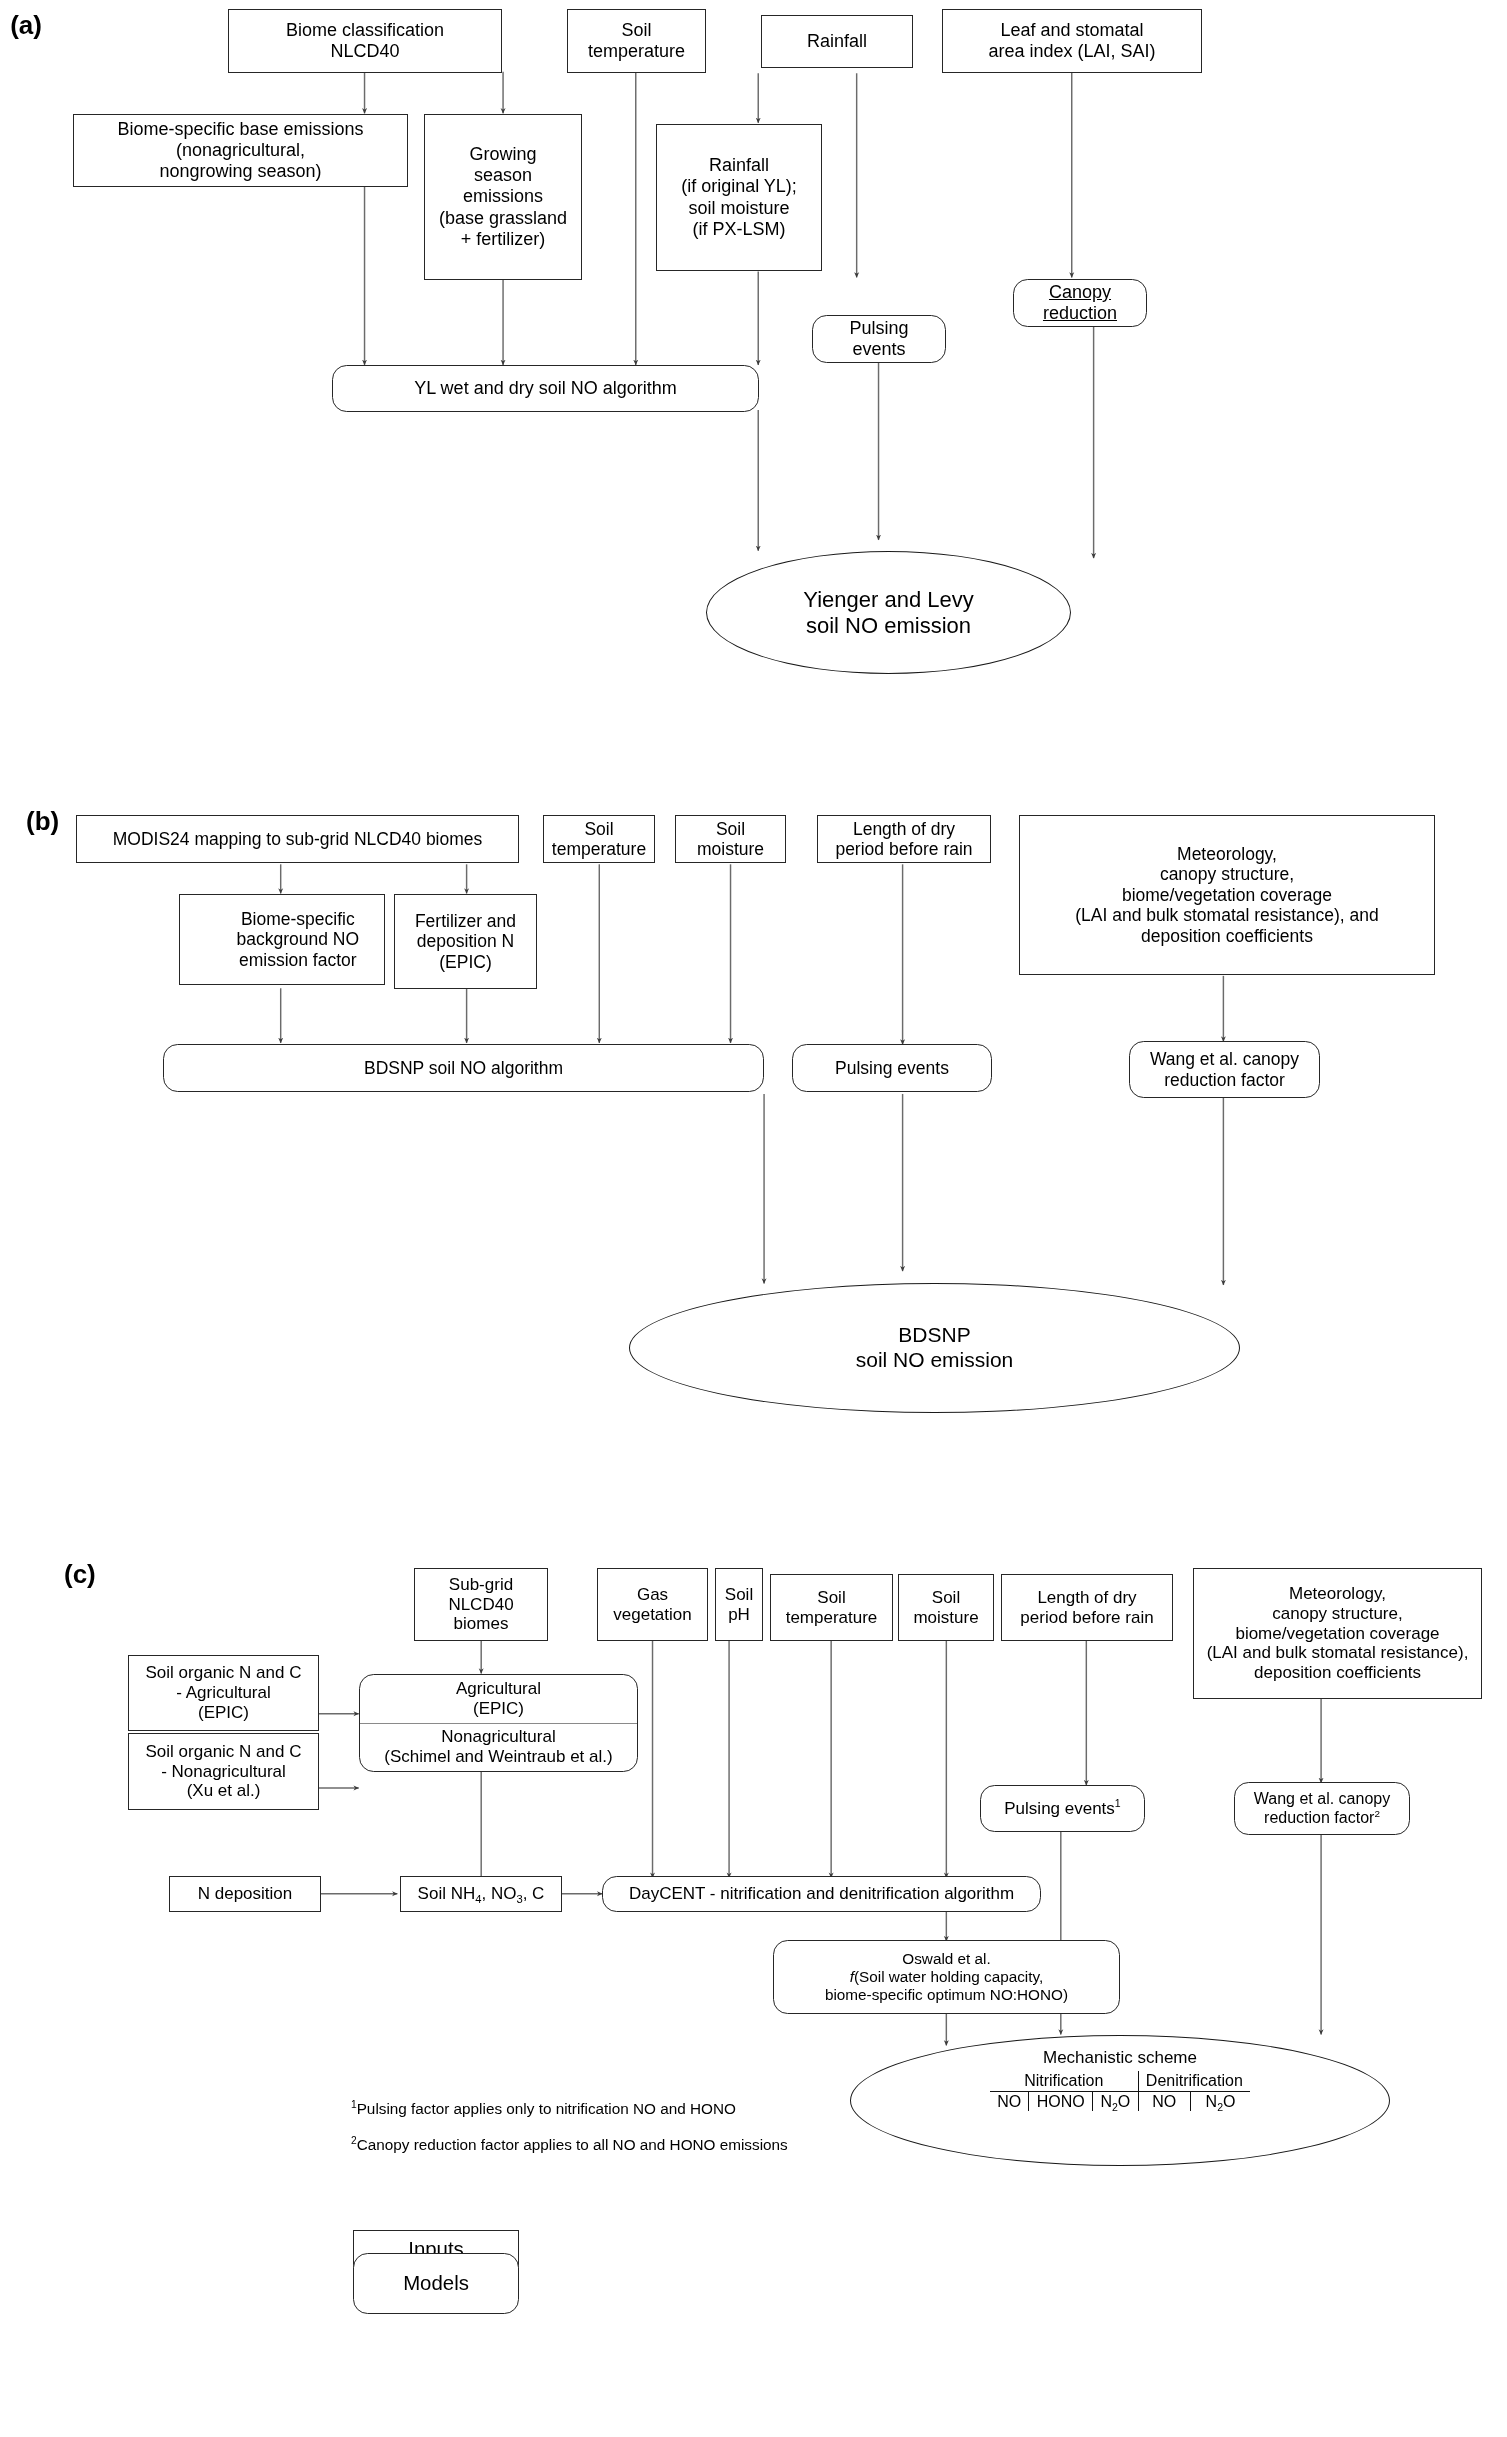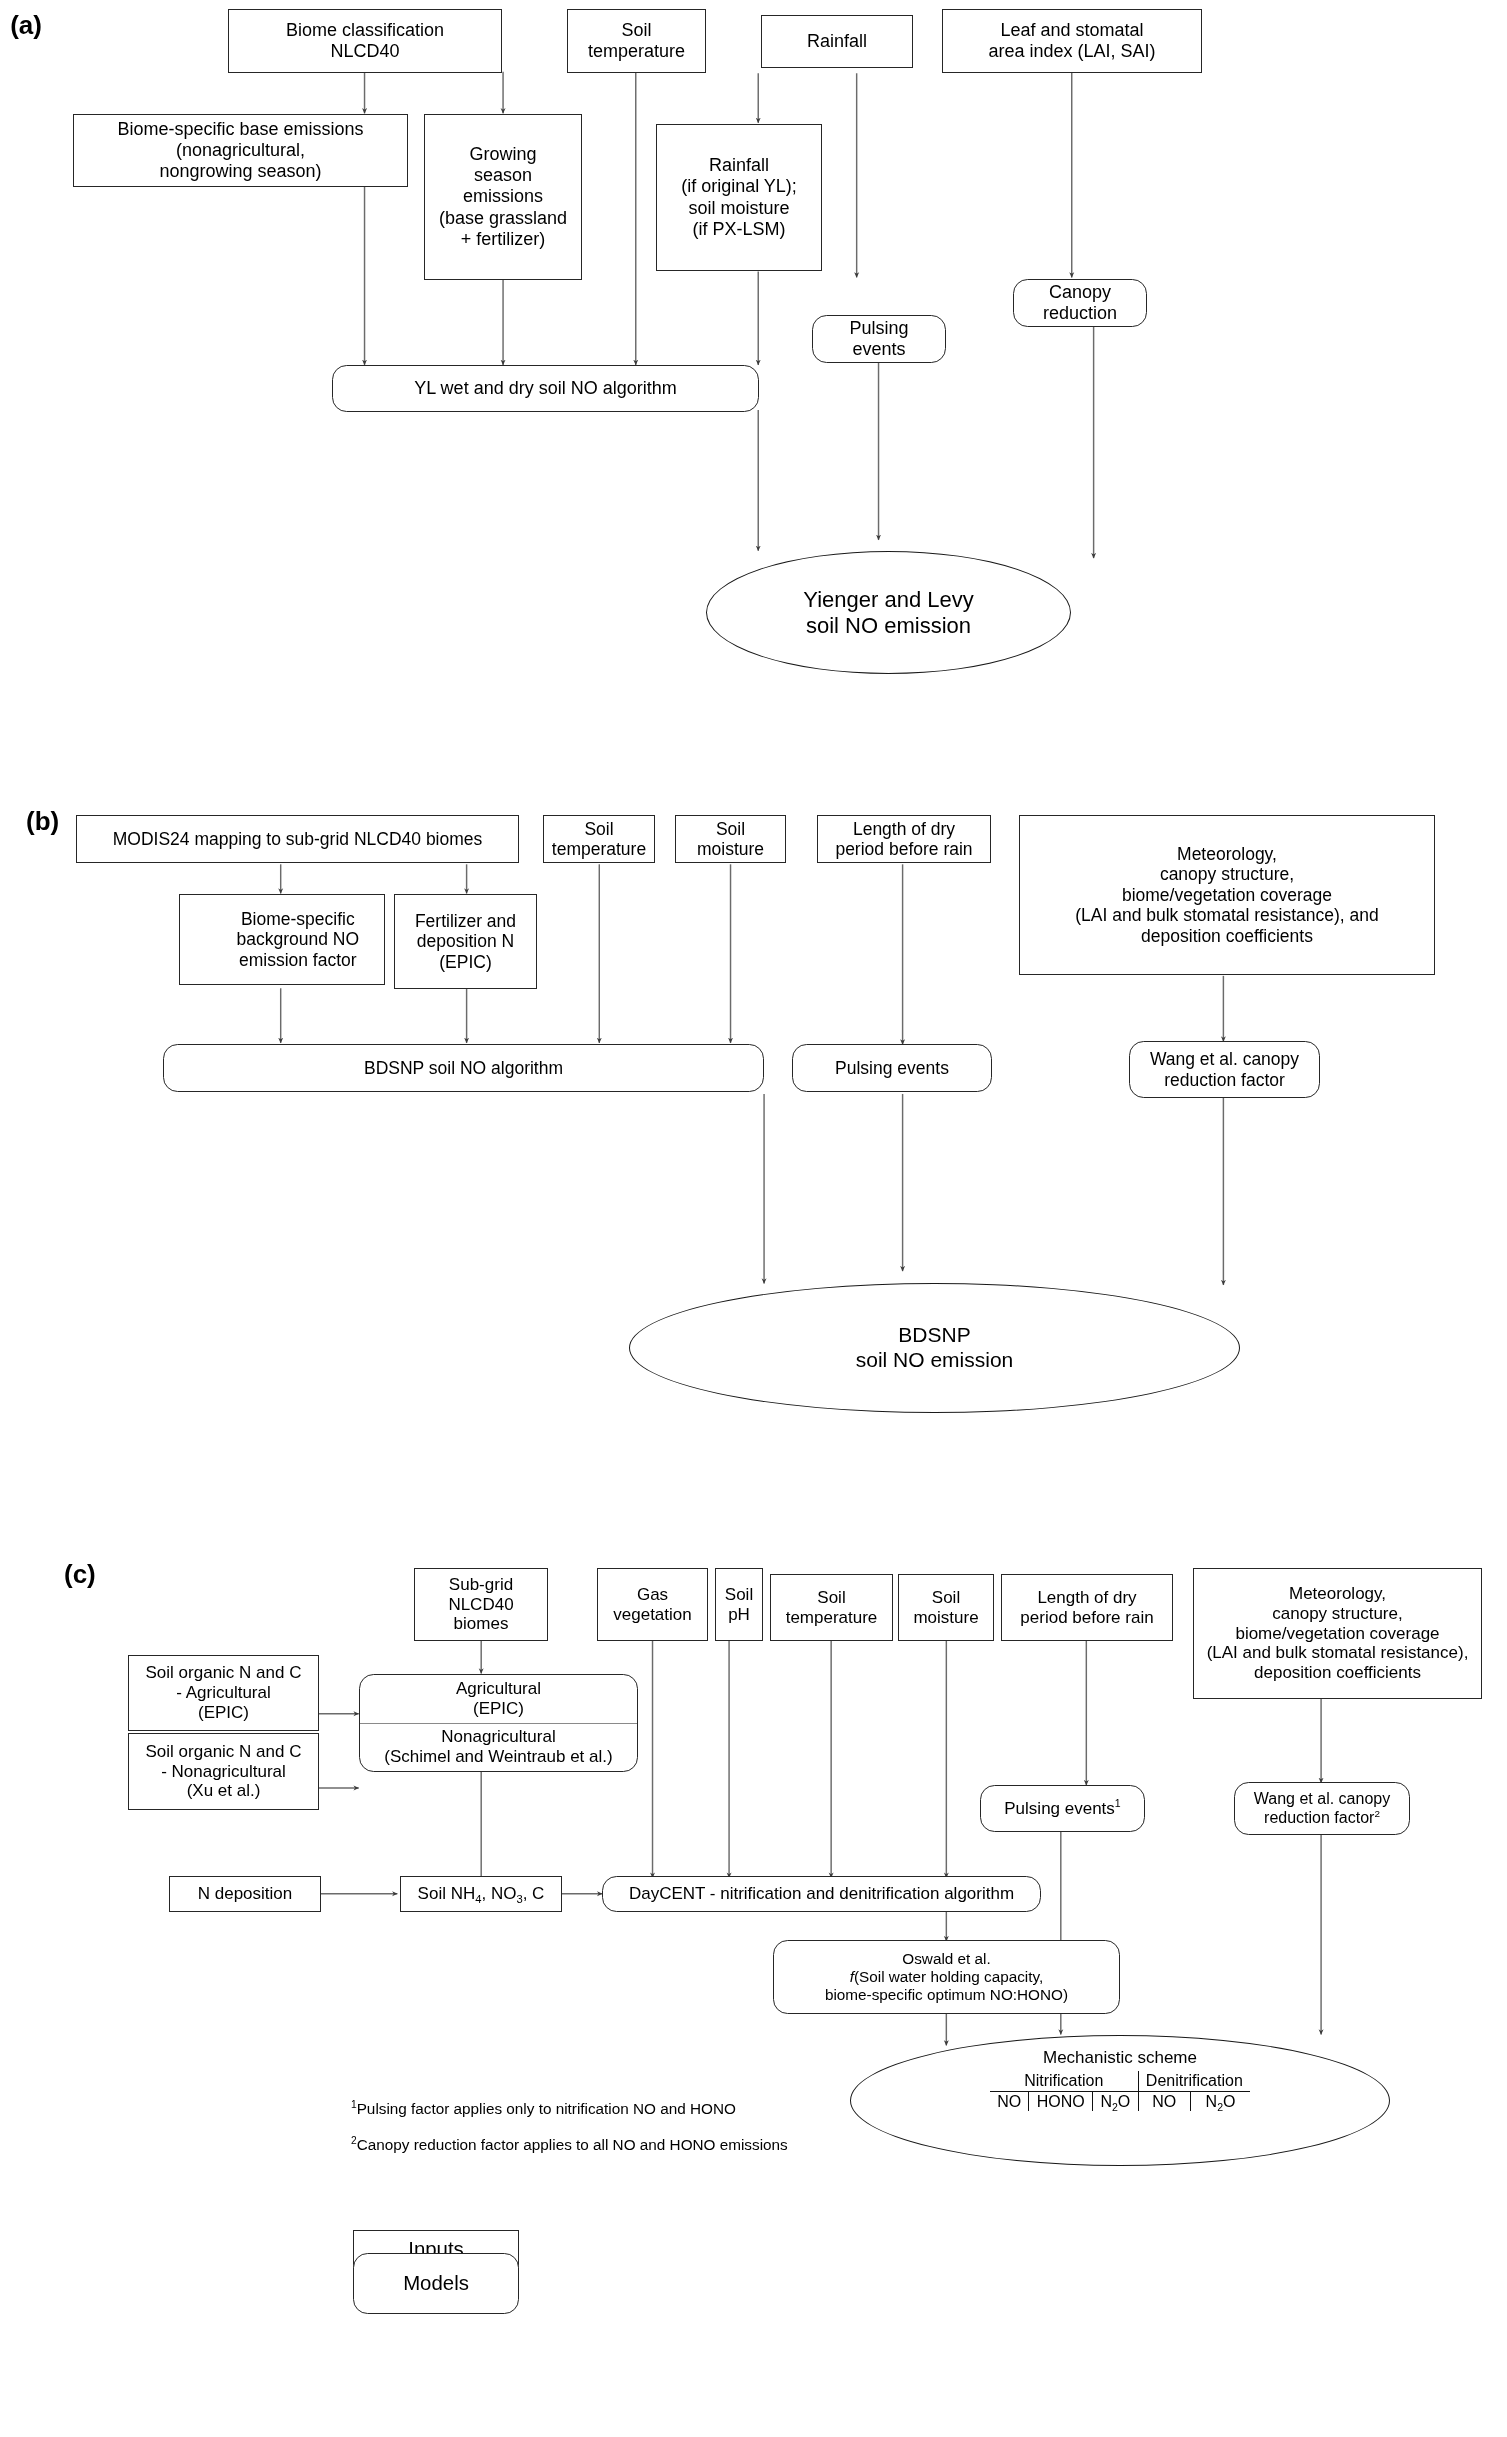--- a/index.html
+++ b/index.html
@@ -191,21 +191,21 @@
 soil moisture
 (if PX-LSM)</span>
   </div>
 
   <div class="node model-box" style="left:812px;top:279px;width:134px;height:48px;font-size:18px;margin-top:36px;">
     <span class="txt" style="white-space:pre-line;">Pulsing
 events</span>
   </div>
 
   <div class="node model-box" style="left:1013px;top:279px;width:134px;height:48px;font-size:18px;">
-    <span class="txt" style="white-space:pre-line;">Canopy
+    <span class="txt" style="white-space:pre-line;text-decoration:underline;">Canopy
 reduction</span>
   </div>
 
   <div class="node model-box" style="left:332px;top:365px;width:427px;height:47px;font-size:18px;">
     <span class="txt">YL wet and dry soil NO algorithm</span>
   </div>
 
   <div class="node output-ellipse" style="left:706px;top:551px;width:365px;height:123px;font-size:22px;">
     <span class="txt" style="white-space:pre-line;">Yienger and Levy
 soil NO emission</span>

